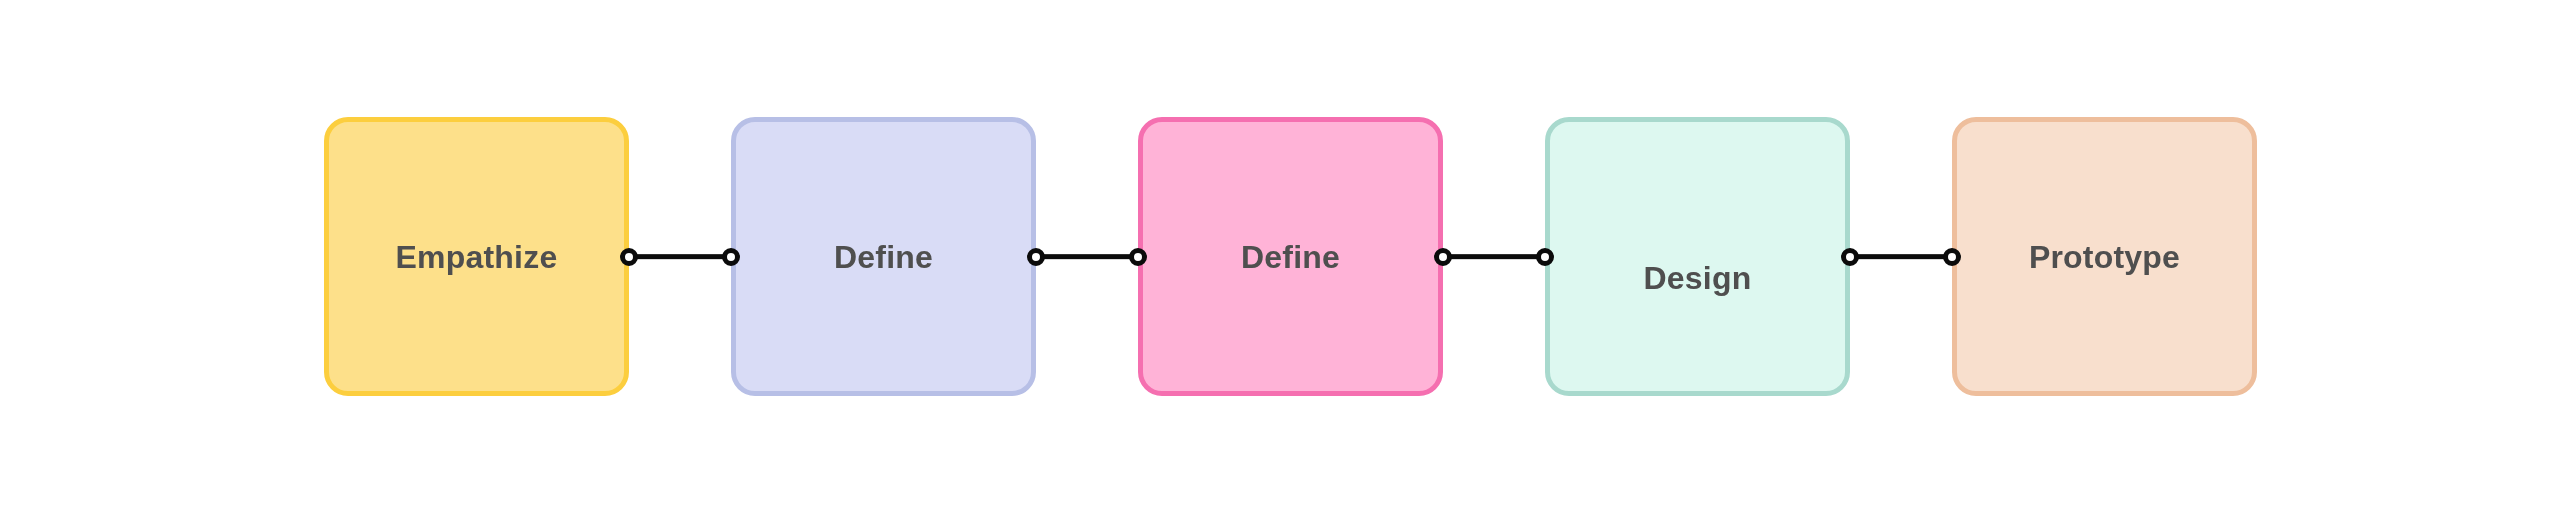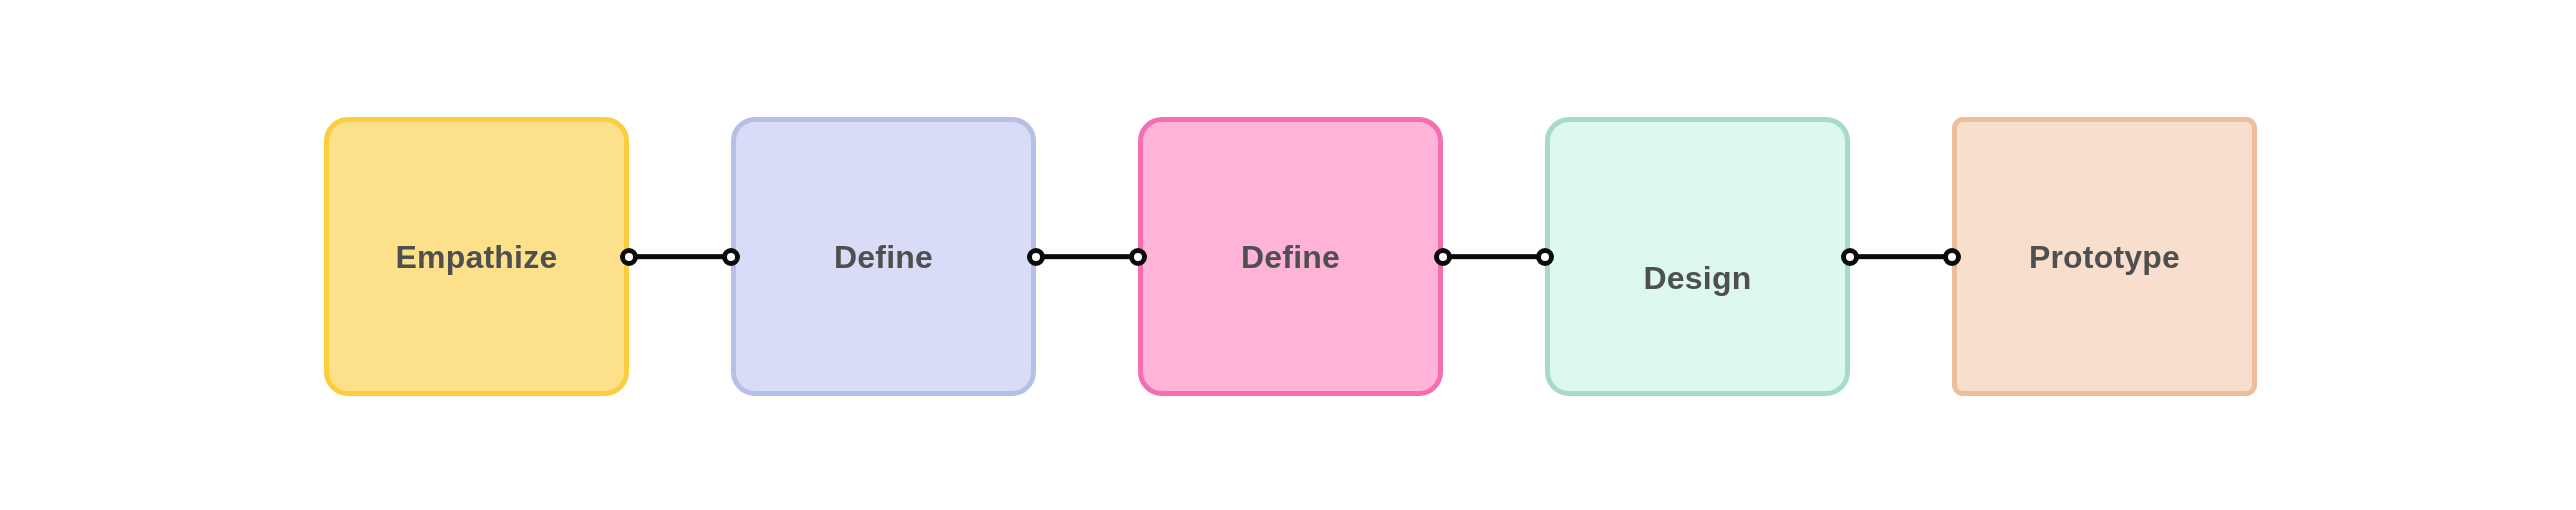--- a/index.html
+++ b/index.html
@@ -120,19 +120,19 @@
     <div class="node" style="background: rgb(221, 248, 240); border-color: rgb(168, 217, 205);">
       <span class="node-label" style="color: rgb(79, 79, 79); margin-top: 42px;">Design</span>
     </div>
 
     <div class="connector">
       <div class="connector-line" style="background: rgb(11, 11, 11);"></div>
       <div class="connector-dot start" style="border-color: rgb(11, 11, 11); background: rgb(255, 255, 255);"></div>
       <div class="connector-dot end" style="border-color: rgb(11, 11, 11); background: rgb(255, 255, 255);"></div>
     </div>
 
-    <div class="node" style="background: rgb(248, 223, 205); border-color: rgb(238, 190, 156); border-radius: 11px;">
+    <div class="node" style="background: rgb(248, 223, 205); border-color: rgb(238, 190, 156);">
       <span class="node-label" style="color: rgb(79, 79, 79);">Prototype</span>
     </div>
 
   </div>
 </div>
 
 
 </body></html>

